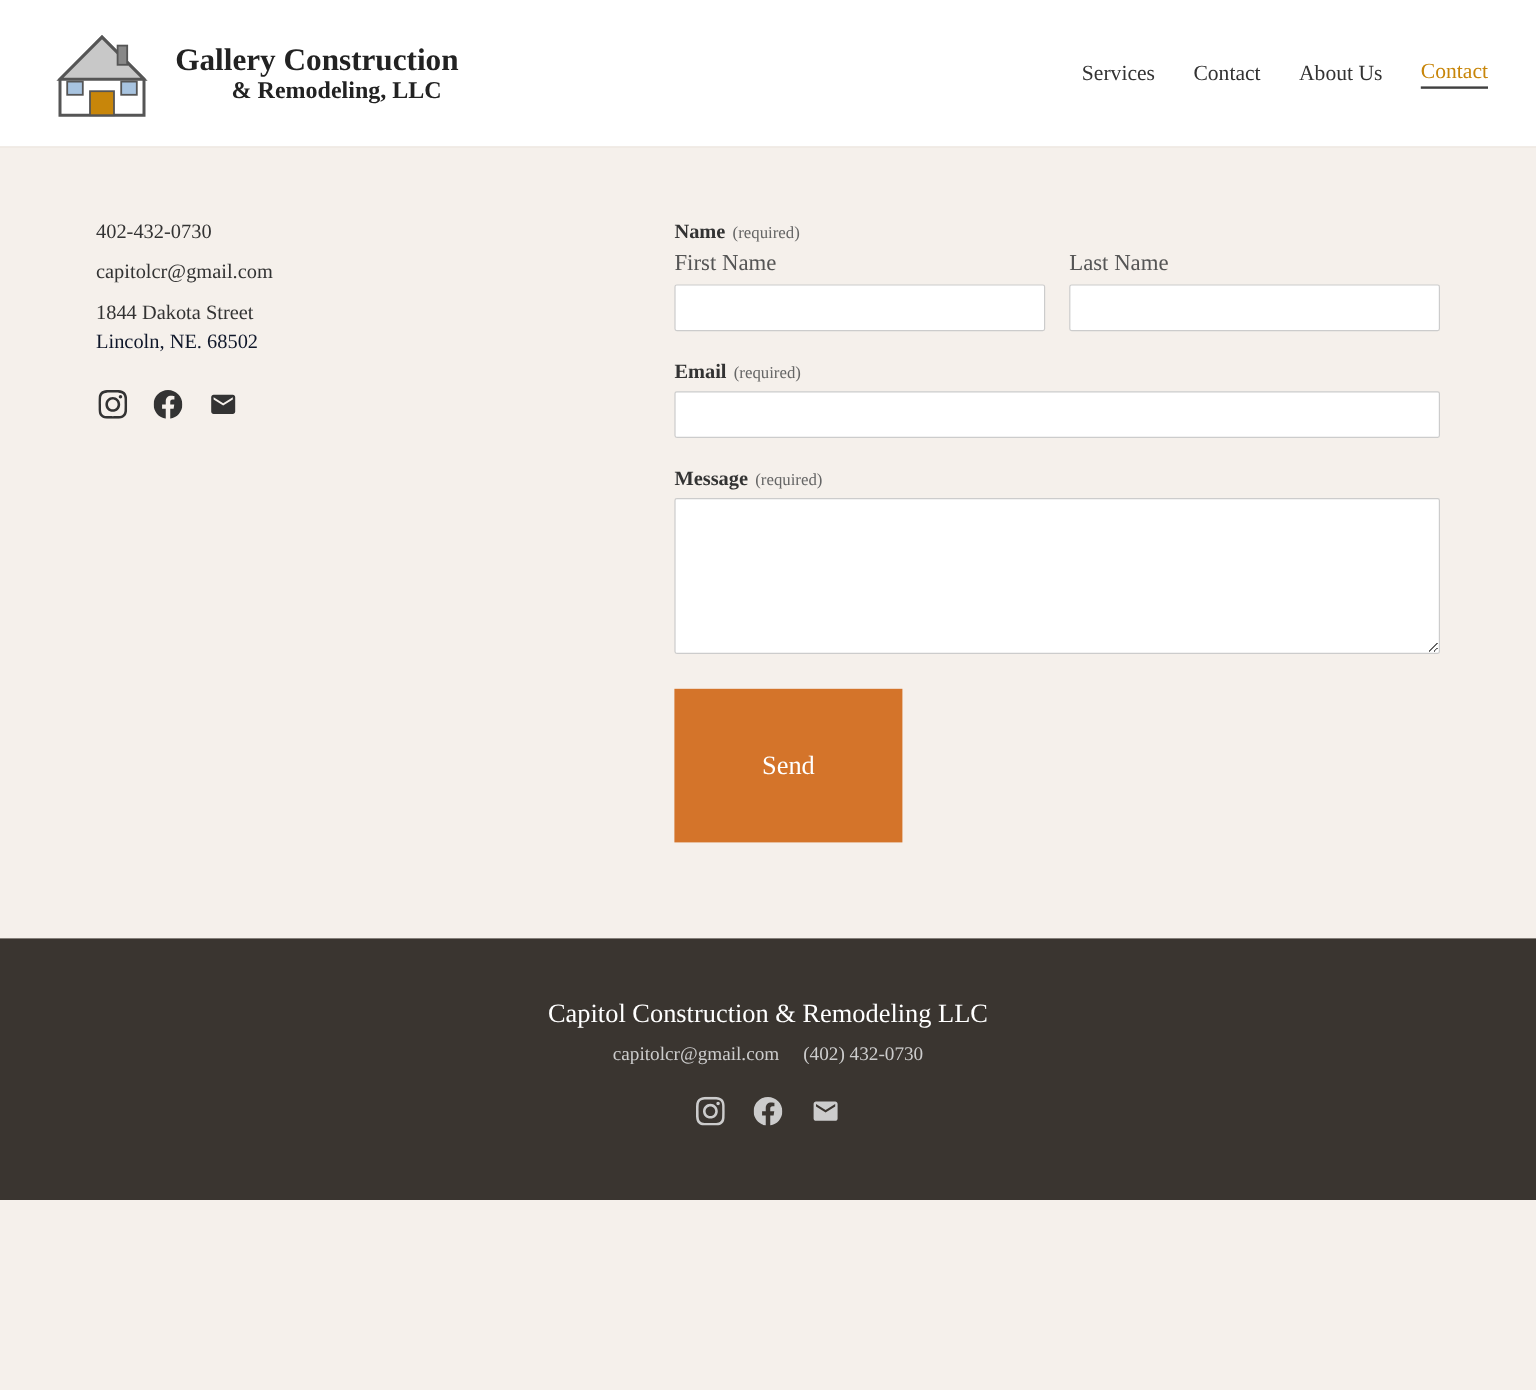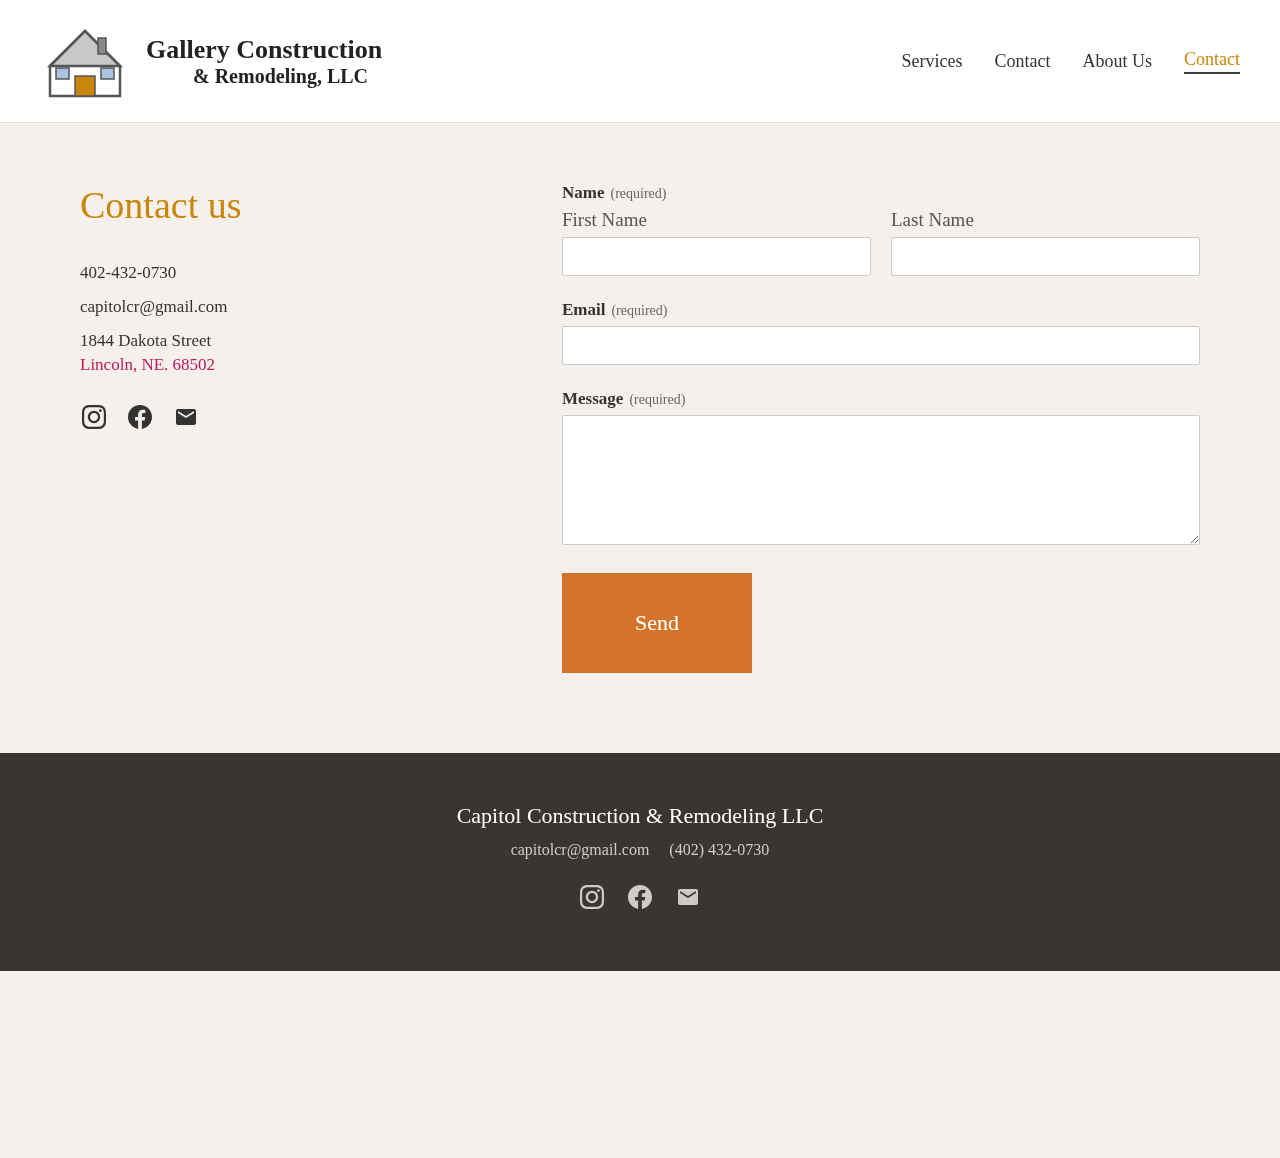--- a/index.html
+++ b/index.html
@@ -93,21 +93,21 @@
       color: #333;
       margin-bottom: 14px;
     }
     .contact-info .address-line {
       font-size: 17px;
       color: #333;
       margin-bottom: 4px;
     }
     .contact-info .city-line {
       font-size: 17px;
-      color: #be185d;
+      color: #0f172a;
       margin-bottom: 28px;
     }
     .social-icons {
       display: flex;
       gap: 18px;
       align-items: center;
     }
     .social-icon {
       width: 28px;
       height: 28px;
@@ -172,21 +172,21 @@
     textarea {
       height: 130px;
       resize: vertical;
     }
     .send-btn {
       background: #d4742a;
       color: #fff;
       border: none;
       padding: 0;
       width: 190px;
-      height: 100px;
+      height: 128px;
       font-size: 22px;
       font-family: 'Georgia', serif;
       cursor: pointer;
       display: flex;
       align-items: center;
       justify-content: center;
       margin-top: 8px;
     }
 
     
@@ -251,21 +251,20 @@
     <a href="#">Services</a>
     <a href="#">Contact</a>
     <a href="#">About Us</a>
     <a href="#" class="active">Contact</a>
   </nav>
 </header>
 
 <main>
 
   <div class="contact-info">
-    <h1>Contact us</h1>
     <p class="phone">402-432-0730</p>
     <p class="email">capitolcr@gmail.com</p>
     <p class="address-line">1844 Dakota Street</p>
     <p class="city-line">Lincoln, NE.  68502</p>
     <div class="social-icons">
 
       <div class="social-icon">
         <svg viewBox="0 0 24 24" xmlns="http://www.w3.org/2000/svg">
           <path d="M12 2.163c3.204 0 3.584.012 4.85.07 3.252.148 4.771 1.691 4.919 4.919.058 1.265.069 1.645.069 4.849 0 3.205-.012 3.584-.069 4.849-.149 3.225-1.664 4.771-4.919 4.919-1.266.058-1.644.07-4.85.07-3.204 0-3.584-.012-4.849-.07-3.26-.149-4.771-1.699-4.919-4.92-.058-1.265-.07-1.644-.07-4.849 0-3.204.013-3.583.07-4.849.149-3.227 1.664-4.771 4.919-4.919 1.266-.057 1.645-.069 4.849-.069zm0-2.163c-3.259 0-3.667.014-4.947.072-4.358.2-6.78 2.618-6.98 6.98-.059 1.281-.073 1.689-.073 4.948 0 3.259.014 3.668.072 4.948.2 4.358 2.618 6.78 6.98 6.98 1.281.058 1.689.072 4.948.072 3.259 0 3.668-.014 4.948-.072 4.354-.2 6.782-2.618 6.979-6.98.059-1.28.073-1.689.073-4.948 0-3.259-.014-3.667-.072-4.947-.196-4.354-2.617-6.78-6.979-6.98-1.281-.059-1.69-.073-4.949-.073zm0 5.838c-3.403 0-6.162 2.759-6.162 6.162s2.759 6.163 6.162 6.163 6.162-2.759 6.162-6.163c0-3.403-2.759-6.162-6.162-6.162zm0 10.162c-2.209 0-4-1.79-4-4 0-2.209 1.791-4 4-4s4 1.791 4 4c0 2.21-1.791 4-4 4zm6.406-11.845c-.796 0-1.441.645-1.441 1.44s.645 1.44 1.441 1.44c.795 0 1.439-.645 1.439-1.44s-.644-1.44-1.439-1.44z"></path>
         </svg>

